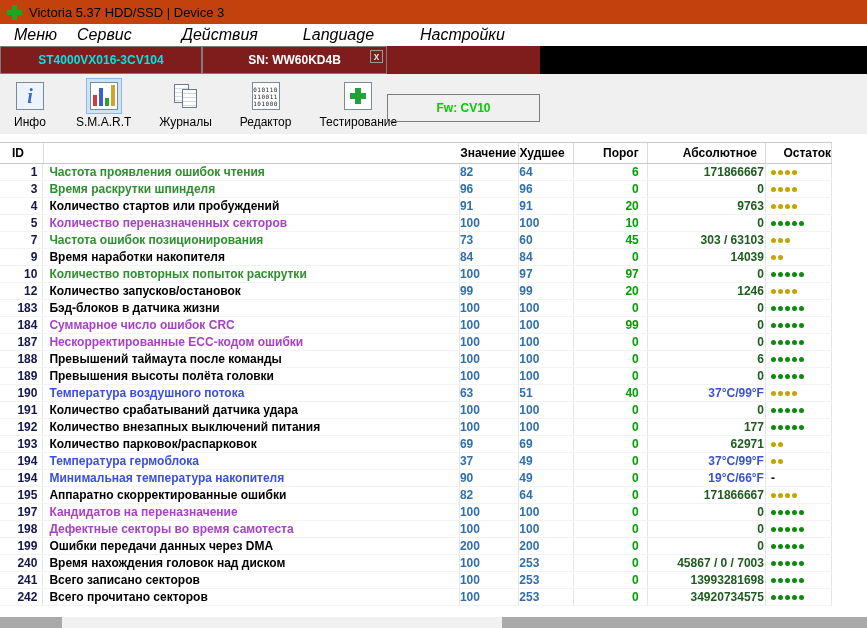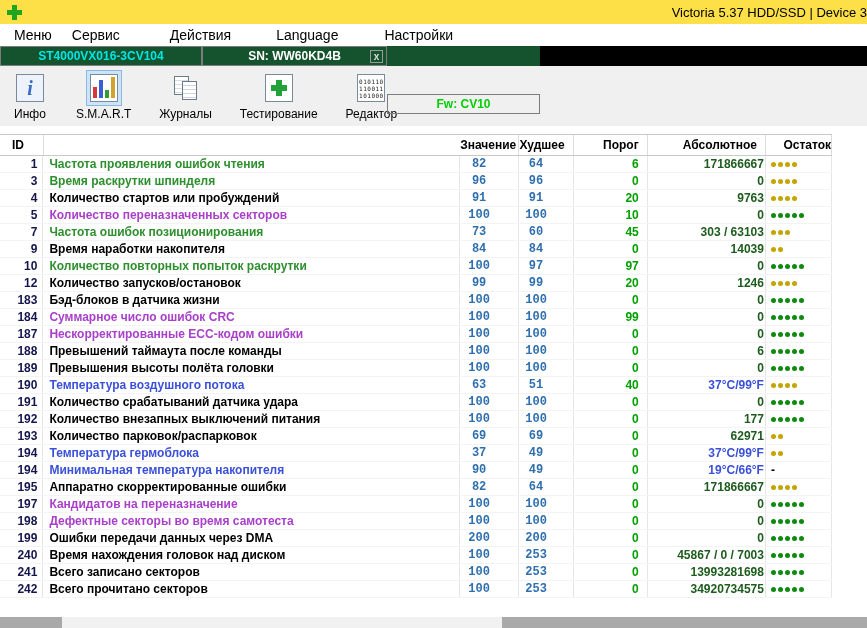--- a/index.html
+++ b/index.html
@@ -3,31 +3,31 @@
 <meta charset="utf-8">
 <style>
   * { box-sizing: border-box; }
   html,body { margin:0; padding:0; }
   body {
     width:867px; height:628px; position:relative; overflow:hidden;
     background:#fff; font-family:"Liberation Sans","DejaVu Sans",sans-serif;
     color:#000;
   }
   
-  .titlebar { height:24px; display:flex; align-items:center; background:#fde047;justify-content:space-between; }
+  .titlebar { height:24px; display:flex; align-items:center; background:#c2410c; }
   .logo-cross { width:15px; height:15px; position:relative; margin:0 7px 0 7px; flex:none; }
   .logo-cross::before { content:""; position:absolute; left:5px; top:0; width:5px; height:15px; background:#1fa51f; }
   .logo-cross::after  { content:""; position:absolute; left:0; top:5px; width:15px; height:5px; background:#1fa51f; }
   .title-text { font-size:13px; }
   
-  .menubar { height:22px; display:flex; align-items:center; background:#fff; font-size:14px; }
+  .menubar { height:22px; display:flex; align-items:center; background:#fff; font-size:16px;font-style:italic; }
   .menu-item { cursor:default; }
   .m0{margin-left:14px;} .m1{margin-left:20px;} .m2{margin-left:50px;} .m3{margin-left:45px;} .m4{margin-left:46px;}
   
-  .devicebar { height:20px; background:#14532d; display:flex; font-size:12px; font-weight:bold; }
+  .devicebar { height:28px; background:#7f1d1d; display:flex; font-size:12px; font-weight:bold; }
   .dcell { height:100%; border:1px solid #7d7d7d; display:flex; align-items:center; justify-content:center; position:relative; }
   .dcell-model { width:202px; color:var(--model-text,#00E5E5); }
   .dcell-sn { width:185px; color:#fff; }
   .sn-close { position:absolute; right:3px; top:3px; width:13px; height:13px; border:1px solid #9a9a9a;
               color:#ddd; font-size:10px; line-height:11px; text-align:center; font-weight:bold; cursor:pointer; }
   .dcell-fw { width:153px; color:var(--firmware-text,#00D000);margin-top:48px; }
   .dfill { flex:1; background:#000; }
   
   .toolbar { height:60px; background:#f0f0f0; display:flex; align-items:flex-start; padding-left:4px; }
   .tool-btn { display:flex; flex-direction:column; align-items:center; padding:4px 8px 0; margin-right:12px; cursor:pointer; }
@@ -57,21 +57,21 @@
   .smart-table { width:832px; }
   .thead { display:flex; height:22px; border-top:1px solid #c9c9c9; border-bottom:1px solid #c9c9c9; }
   .th { font-size:12px; font-weight:bold; line-height:20px; border-right:1px solid #dcdcdc; overflow:hidden; white-space:nowrap; }
   .trow { display:flex; height:17px; align-items:center; border-bottom:1px solid #f3f3f3; }
   .c { height:100%; line-height:16px; font-size:12px; font-weight:bold; border-right:1px solid #e6e6e6;
        overflow:hidden; white-space:nowrap; }
   .w-id{width:44px;} .w-name{width:423px;} .w-val{width:60px;} .w-worst{width:55px;}
   .w-thr{width:75px;} .w-raw{width:120px;} .w-dots{width:67px;}
   .c-id   { text-align:right; padding-right:5px; color:var(--id-navy,#15154d); }
   .c-name { padding-left:6px; }
-  .c-val, .c-worst { text-align:center; padding-right:20px; color:var(--value-blue,#2F6FAD);font-family:Liberation Mono, monospace; }
+  .c-val, .c-worst { text-align:left; padding-right:20px; color:var(--value-blue,#2F6FAD); }
   .c-thr  { text-align:right; padding-right:8px; color:var(--threshold-green,#00A000); }
   .c-raw  { text-align:right; padding-right:1px; color:var(--raw-green,#1D5C1D); }
   .c-raw.raw-blue { color:var(--name-blue,#3A50D8); }
   .c-dots { display:flex; align-items:center; gap:2px; padding-left:5px; }
   .th-id{padding-left:12px;} .th-name{padding-left:6px;margin-top:24px;}
   .th-val,.th-worst,.th-thr,.th-raw{text-align:right;padding-right:8px;}
   .th-dots{padding-left:5px;text-align:right;}
   .name-green  { color:var(--name-green,#2E8F2E); }
   .name-purple { color:var(--name-purple,#A940C9); }
   .name-blue   { color:var(--name-blue,#3A50D8); }
@@ -135,33 +135,33 @@
     <div class="tool-icon">
       <div class="logs-frame">
           <div class="page p1"></div>
           <div class="page p2"></div>
         </div>
     </div>
     <div class="tool-caption">Журналы</div>
   </div>
   <div class="tool-btn">
     <div class="tool-icon">
-      <div class="icon-frame test-frame"></div>
-    </div>
-    <div class="tool-caption">Тестирование</div>
-  </div>
-  <div class="tool-btn">
-    <div class="tool-icon">
       <div class="icon-frame hex-frame">
           <div class="hexlines">010110
 110011
 101000</div>
         </div>
     </div>
     <div class="tool-caption">Редактор</div>
+  </div>
+  <div class="tool-btn">
+    <div class="tool-icon">
+      <div class="icon-frame test-frame"></div>
+    </div>
+    <div class="tool-caption">Тестирование</div>
   </div>
 </div>
 
 <div class="table-gap"></div>
 
 <div class="smart-table">
   <div class="thead">
     <div class="th w-id th-id">ID</div>
     <div class="th w-name th-name">Название атрибута</div>
     <div class="th w-val th-val">Значение</div>

